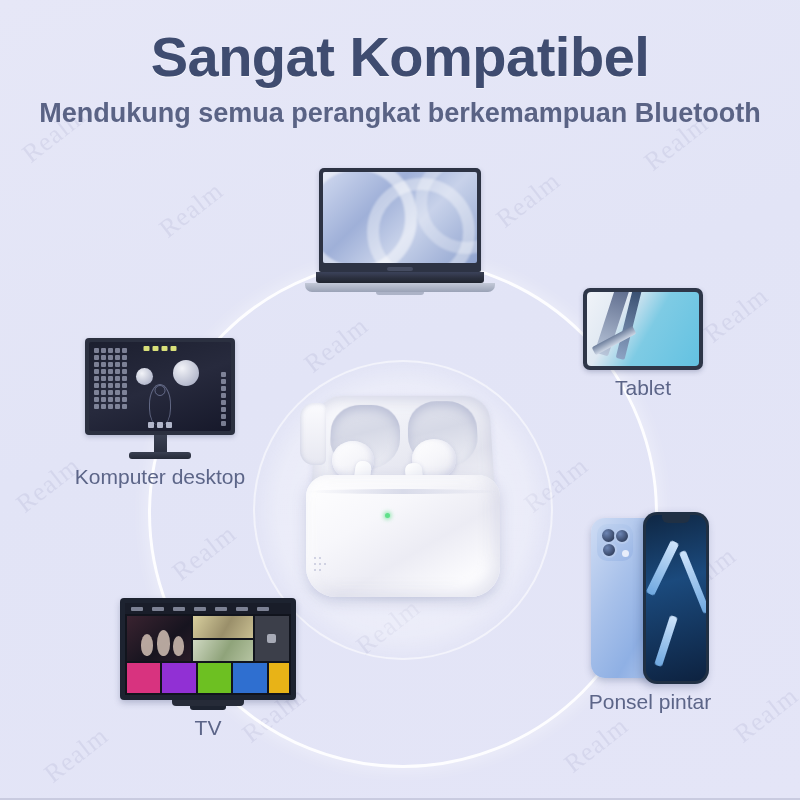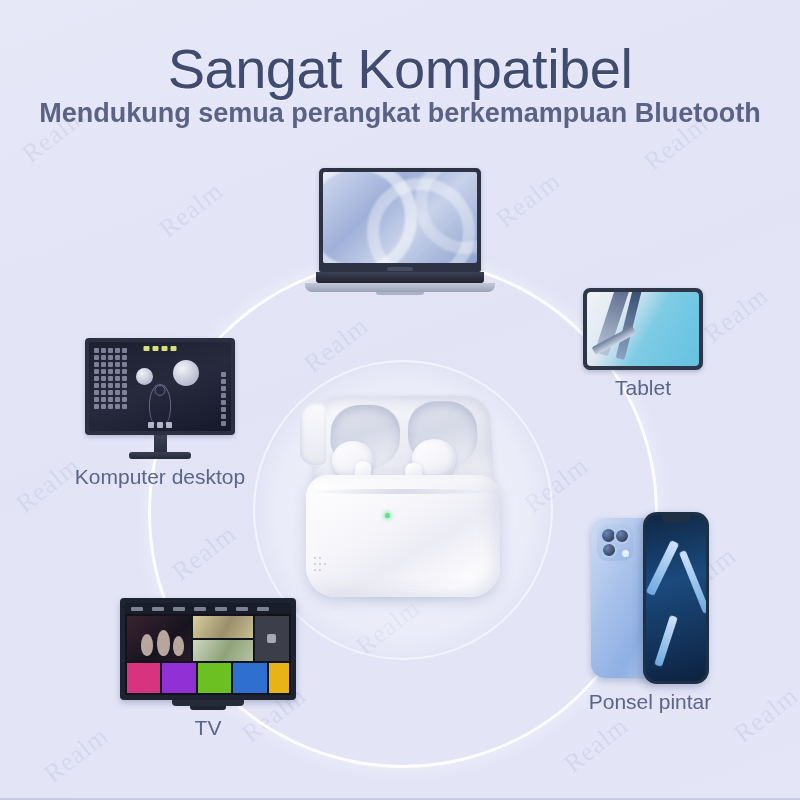--- a/index.html
+++ b/index.html
@@ -27,24 +27,24 @@
     letter-spacing: 1px;
     transform: rotate(-38deg);
     user-select: none;
     white-space: nowrap;
   }
 
   
   .title {
     position: absolute;
     left: 0; right: 0;
-    top: 36px;
+    top: 24px;
     text-align: center;
     font-size: 56px;
-    font-weight: normal;
+    font-weight: bold;
     letter-spacing: -0.5px;
     color: #3f4c70;
     text-shadow: 0 1px 0 rgba(255,255,255,0.6);
   }
   .subtitle {
     position: absolute;
     left: 0; right: 0;
     top: 98px;
     text-align: center;
     font-size: 27px;

